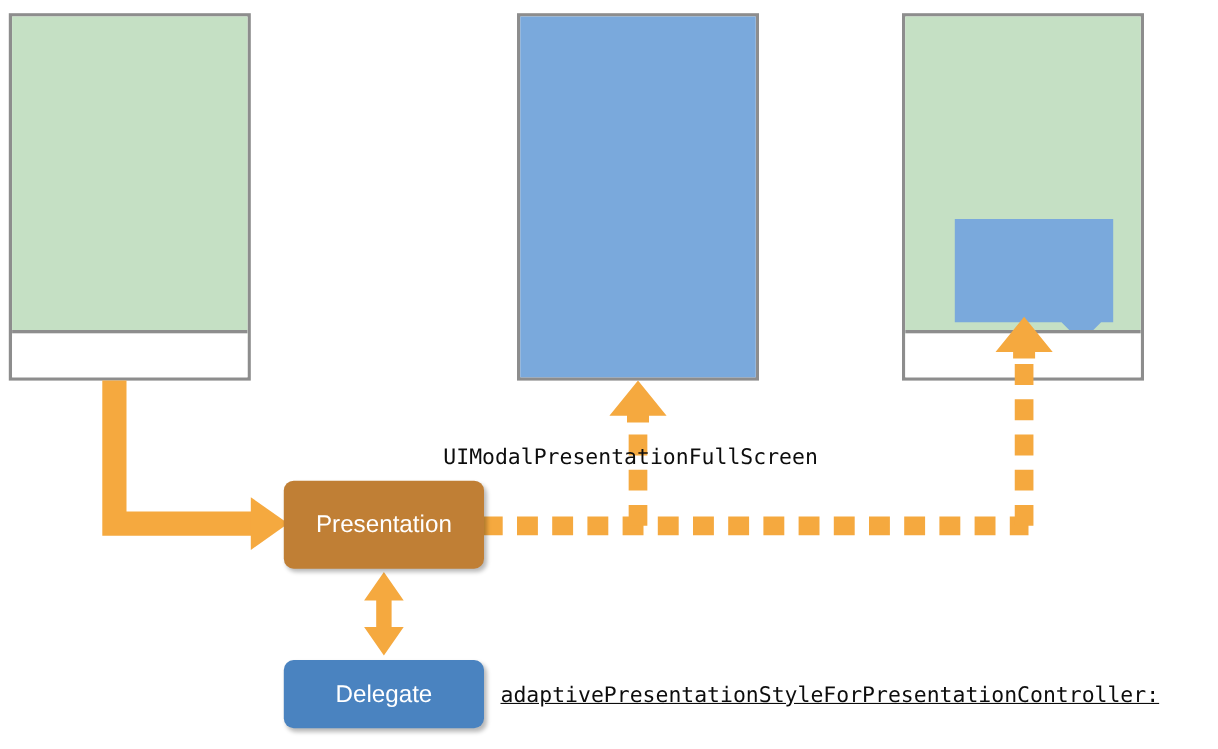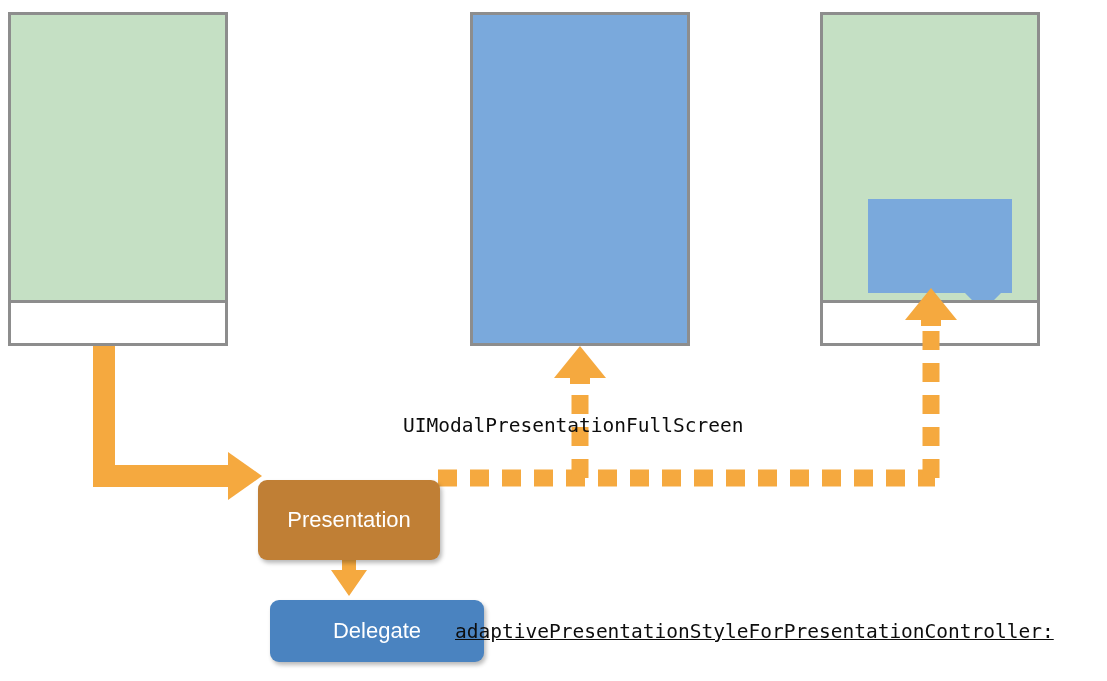--- a/index.html
+++ b/index.html
@@ -121,28 +121,28 @@
     <g>
       <path d="M 349 520
                L 331 546 L 342 546
                L 342 570 L 331 570
                L 349 596
                L 367 570 L 356 570
                L 356 546 L 367 546 Z" fill="#f5a93f"></path>
     </g>
   </svg>
 
-  <div class="node-box node-presentation-controller" style="left:258px; top:437px; width:182px; height:80px;margin-top:43px;">
+  <div class="node-box node-presentation-controller" style="left:258px; top:437px; width:182px; height:80px;">
     <div>
       <div>Presentation</div>
     </div>
   </div>
 
-  <div class="node-box node-delegate" style="left:270px; top:600px; width:214px; height:62px;">
+  <div class="node-box node-delegate" style="left:258px; top:600px; width:182px; height:62px;">
     <span>Delegate</span>
   </div>
 
-  <span class="mono-label" style="left:403px; top:414px;">UIModalPresentationFullScreen</span>
+  <span class="mono-label" style="left:403px; top:404px;">UIModalPresentationFullScreen</span>
 
 
   <span class="mono-label" style="left:455px; top:620px;text-decoration:underline;">adaptivePresentationStyleForPresentationController:</span>
 
 </div>
 
 </body></html>

